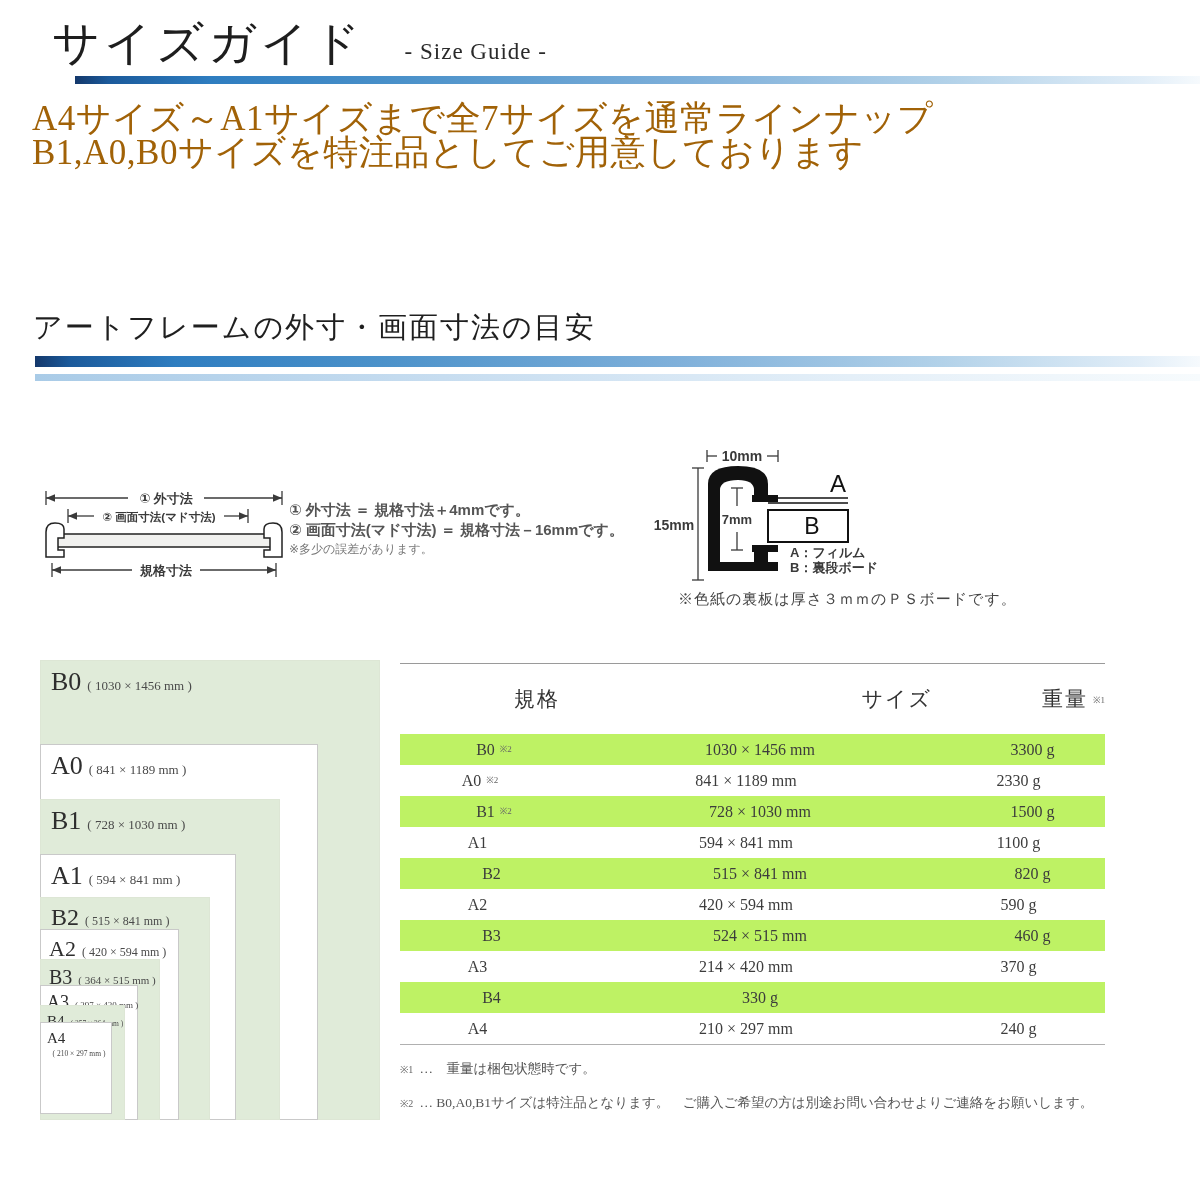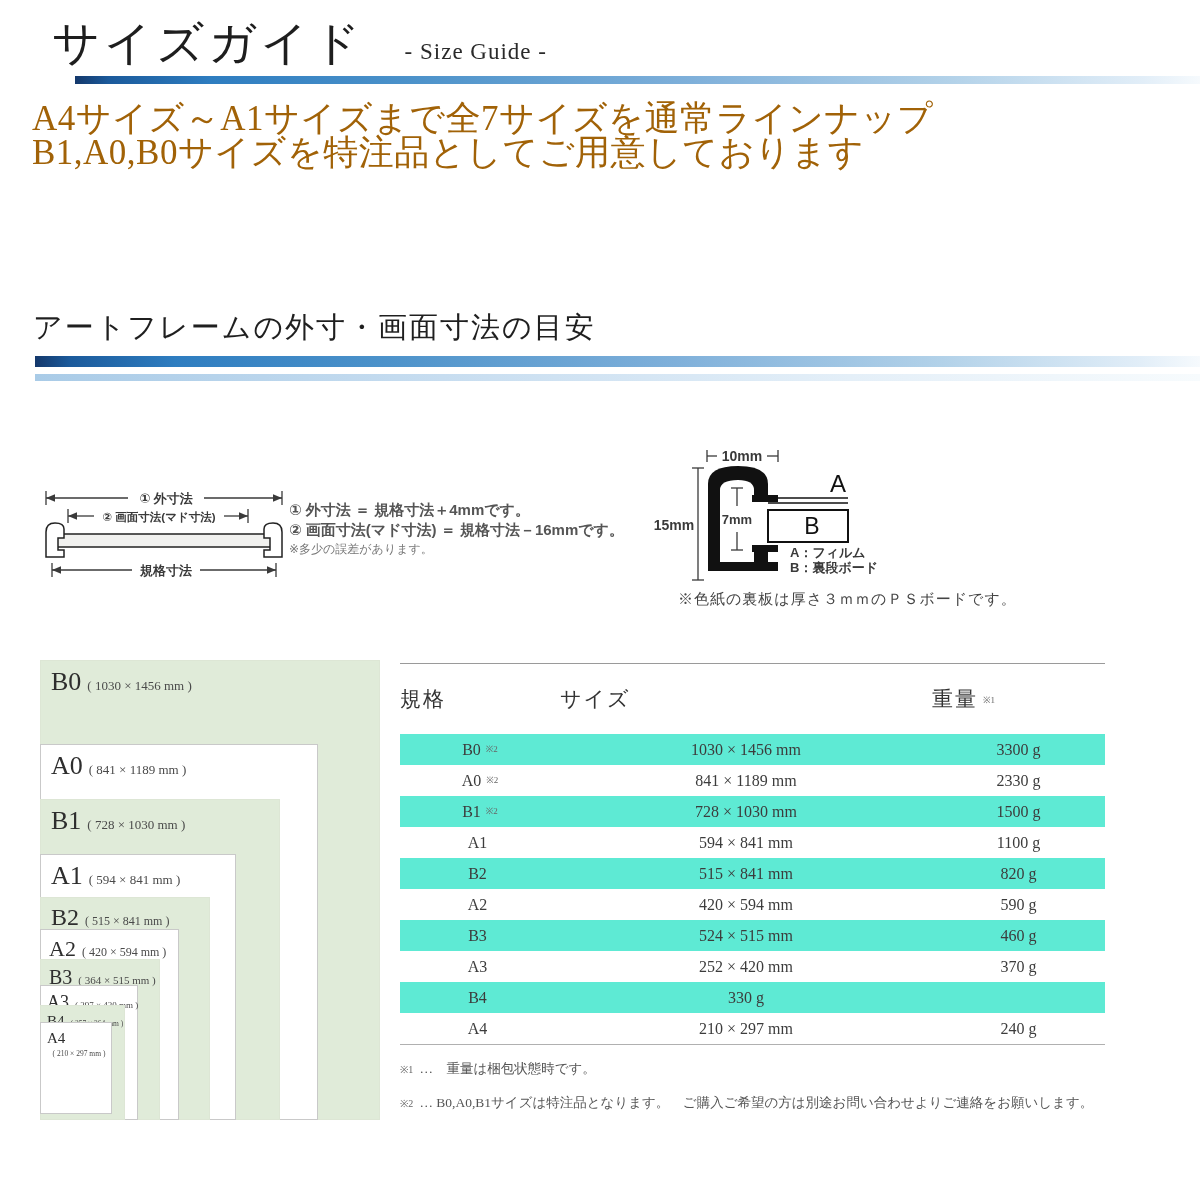--- a/index.html
+++ b/index.html
@@ -35,25 +35,25 @@
   .nest-rect{position:absolute;box-sizing:border-box;white-space:nowrap;}
   .nest-b{background:#e0ebd9;border:1px solid #dde6d5;}
   .nest-a{background:#fff;border:1px solid #c9c9c9;}
   .nest-name{color:#2e2e2e;}
   .nest-dims{color:#4a4a4a;margin-left:6px;}
 
   
   .size-table{left:400px;top:663px;width:705px;}
   .thead{display:grid;grid-template-columns:160px 372px 173px;height:70px;align-items:center;
          border-top:1px solid #9a9a9a;}
-  .th{font-size:21px;color:#333;text-align:left;letter-spacing:2px;}
+  .th{font-size:21px;color:#333;text-align:right;letter-spacing:2px;}
   .th sup,.trow sup{font-size:9px;color:#666;letter-spacing:0;margin-left:5px;vertical-align:3px;}
   .tbody{border-bottom:1px solid #b0b0b0;}
   .trow{display:grid;grid-template-columns:160px 372px 173px;height:31px;align-items:center;}
-  .trow.green{background:#5eead4;}
+  .trow.green{background:#bef264;padding-left:14px;}
   .td{font-size:16px;color:#3c3c3c;text-align:center;}
   .footnotes .fn{position:absolute;left:400px;font-size:13.5px;color:#555;white-space:nowrap;}
   .fn .mk{font-size:10px;color:#666;margin-right:6px;}
 </style>
 </head>
 <body>
 
 <div class="page">
 
   <div class="abs title">
@@ -231,21 +231,21 @@
   </div>
 
   <div class="trow green">
     <div class="td"><span class="std">B3</span><sup class="nt"></sup></div>
     <div class="td size-cell">524 × 515 mm</div>
     <div class="td wt-cell">460 g</div>
   </div>
 
   <div class="trow">
     <div class="td"><span class="std">A3</span><sup class="nt"></sup></div>
-    <div class="td size-cell">252 × 420 mm</div>
+    <div class="td size-cell">214 × 420 mm</div>
     <div class="td wt-cell">370 g</div>
   </div>
 
   <div class="trow green">
     <div class="td"><span class="std">B4</span><sup class="nt"></sup></div>
     <div class="td wt-cell">330 g</div>
   </div>
 
   <div class="trow">
     <div class="td"><span class="std">A4</span><sup class="nt"></sup></div>

